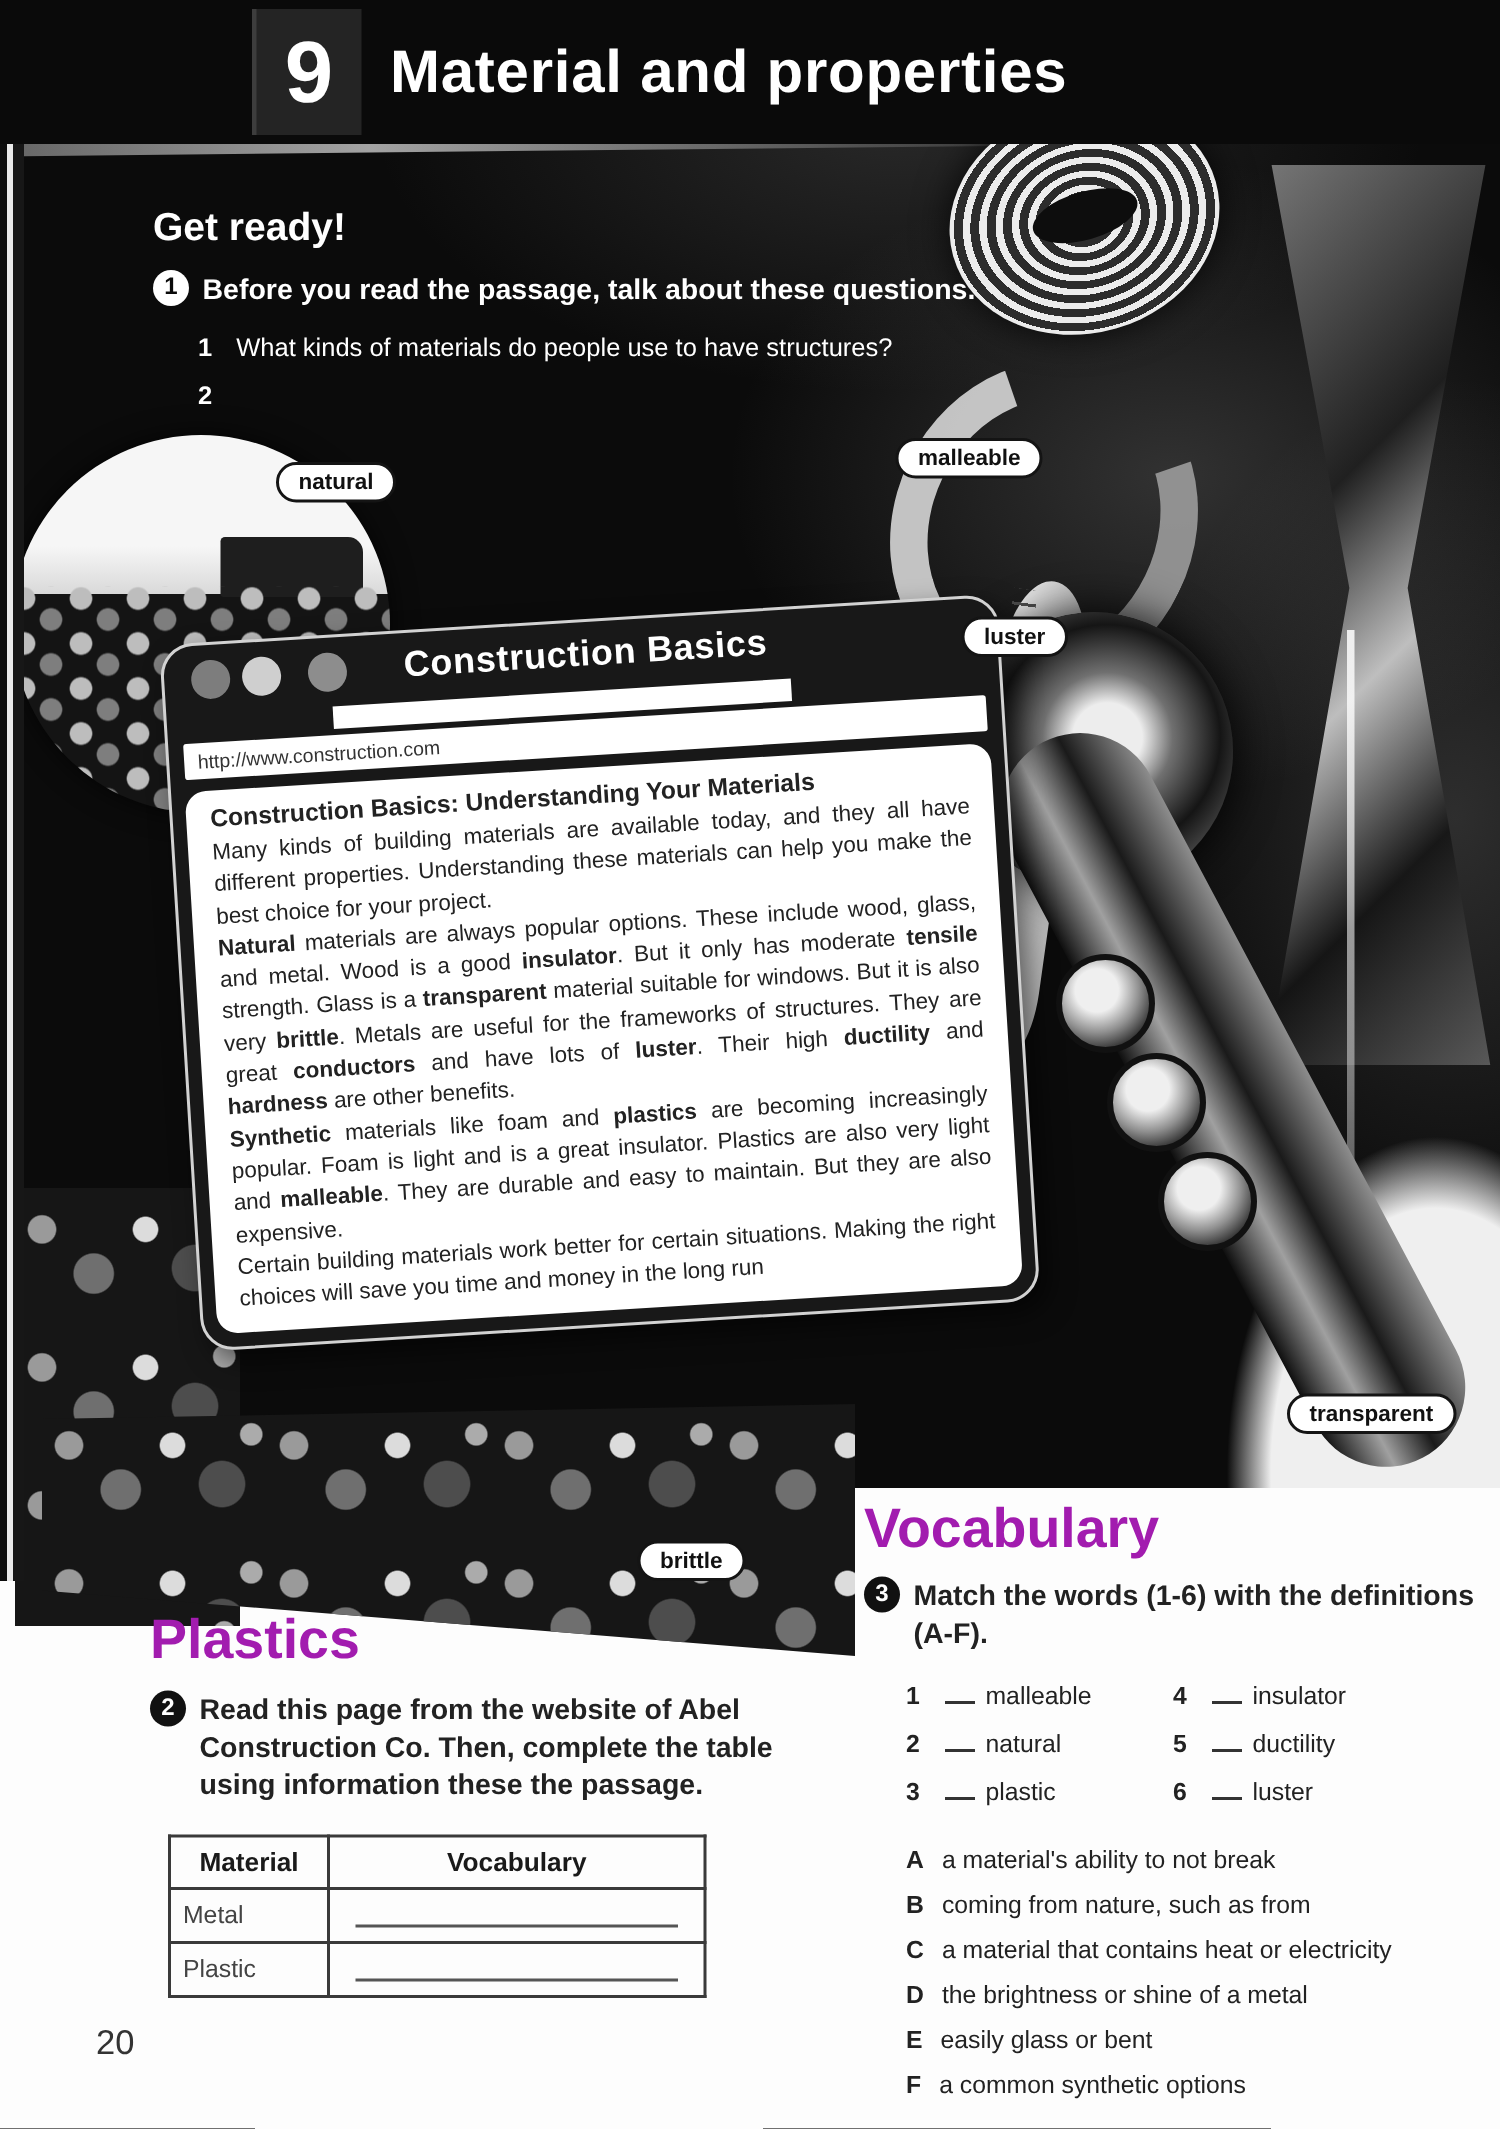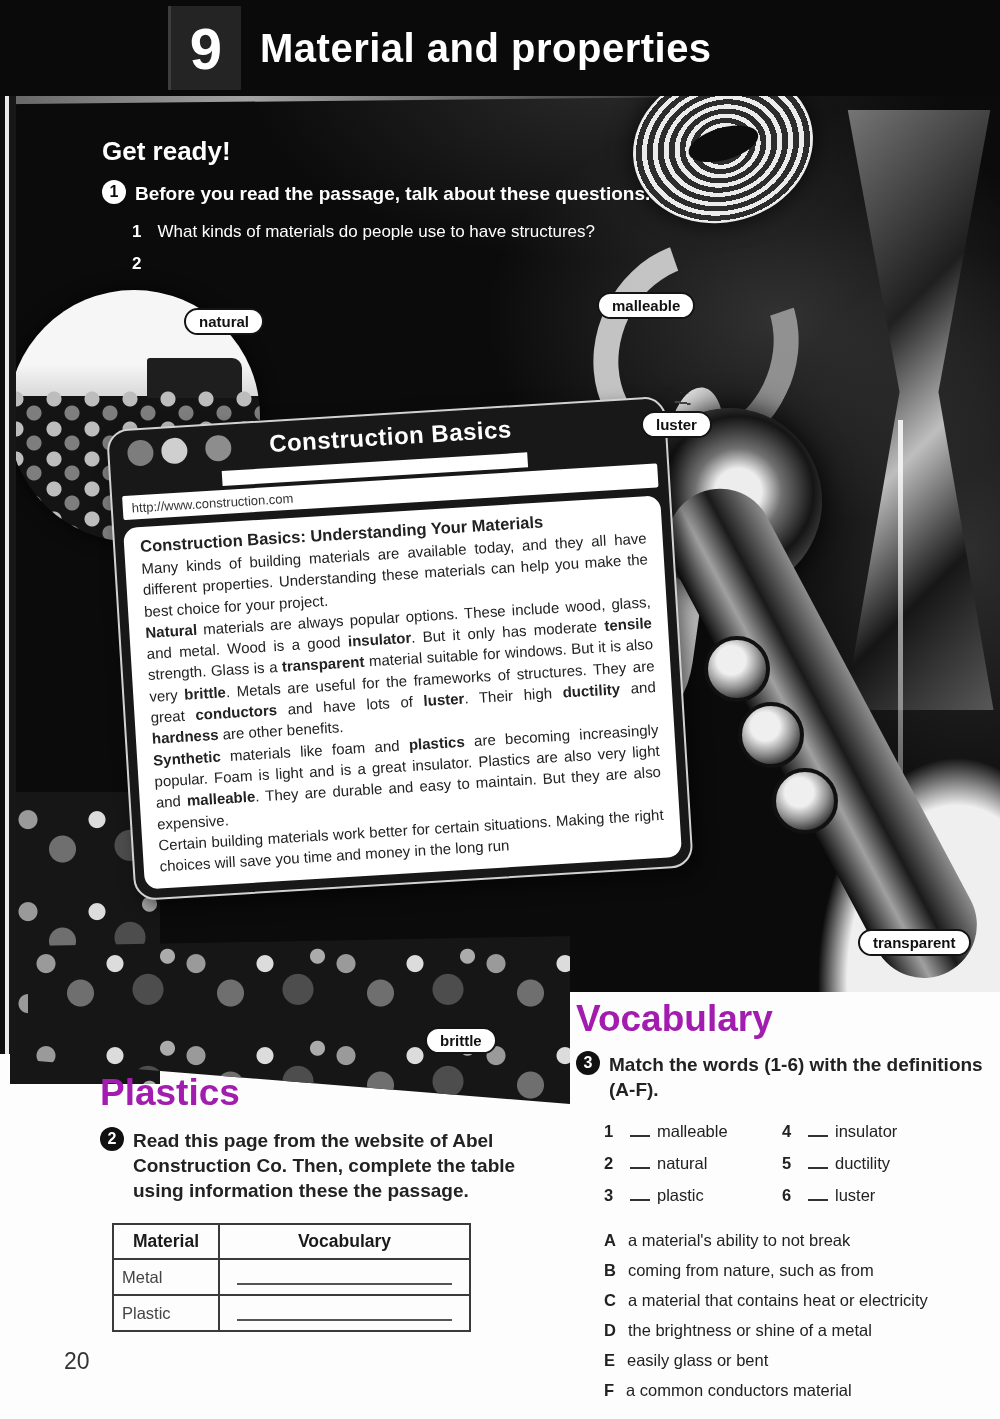--- a/index.html
+++ b/index.html
@@ -289,20 +289,20 @@
       <li>
           <b>D</b>
           <span>the brightness or shine of a metal</span>
         </li>
       <li>
           <b>E</b>
           <span>easily glass or bent</span>
         </li>
       <li>
           <b>F</b>
-          <span>a common conductors material</span>
+          <span>a common synthetic options</span>
         </li>
     </ul>
   </section>
 
   <div class="page-num">20</div>
 
 </div>
 
 </body></html>

